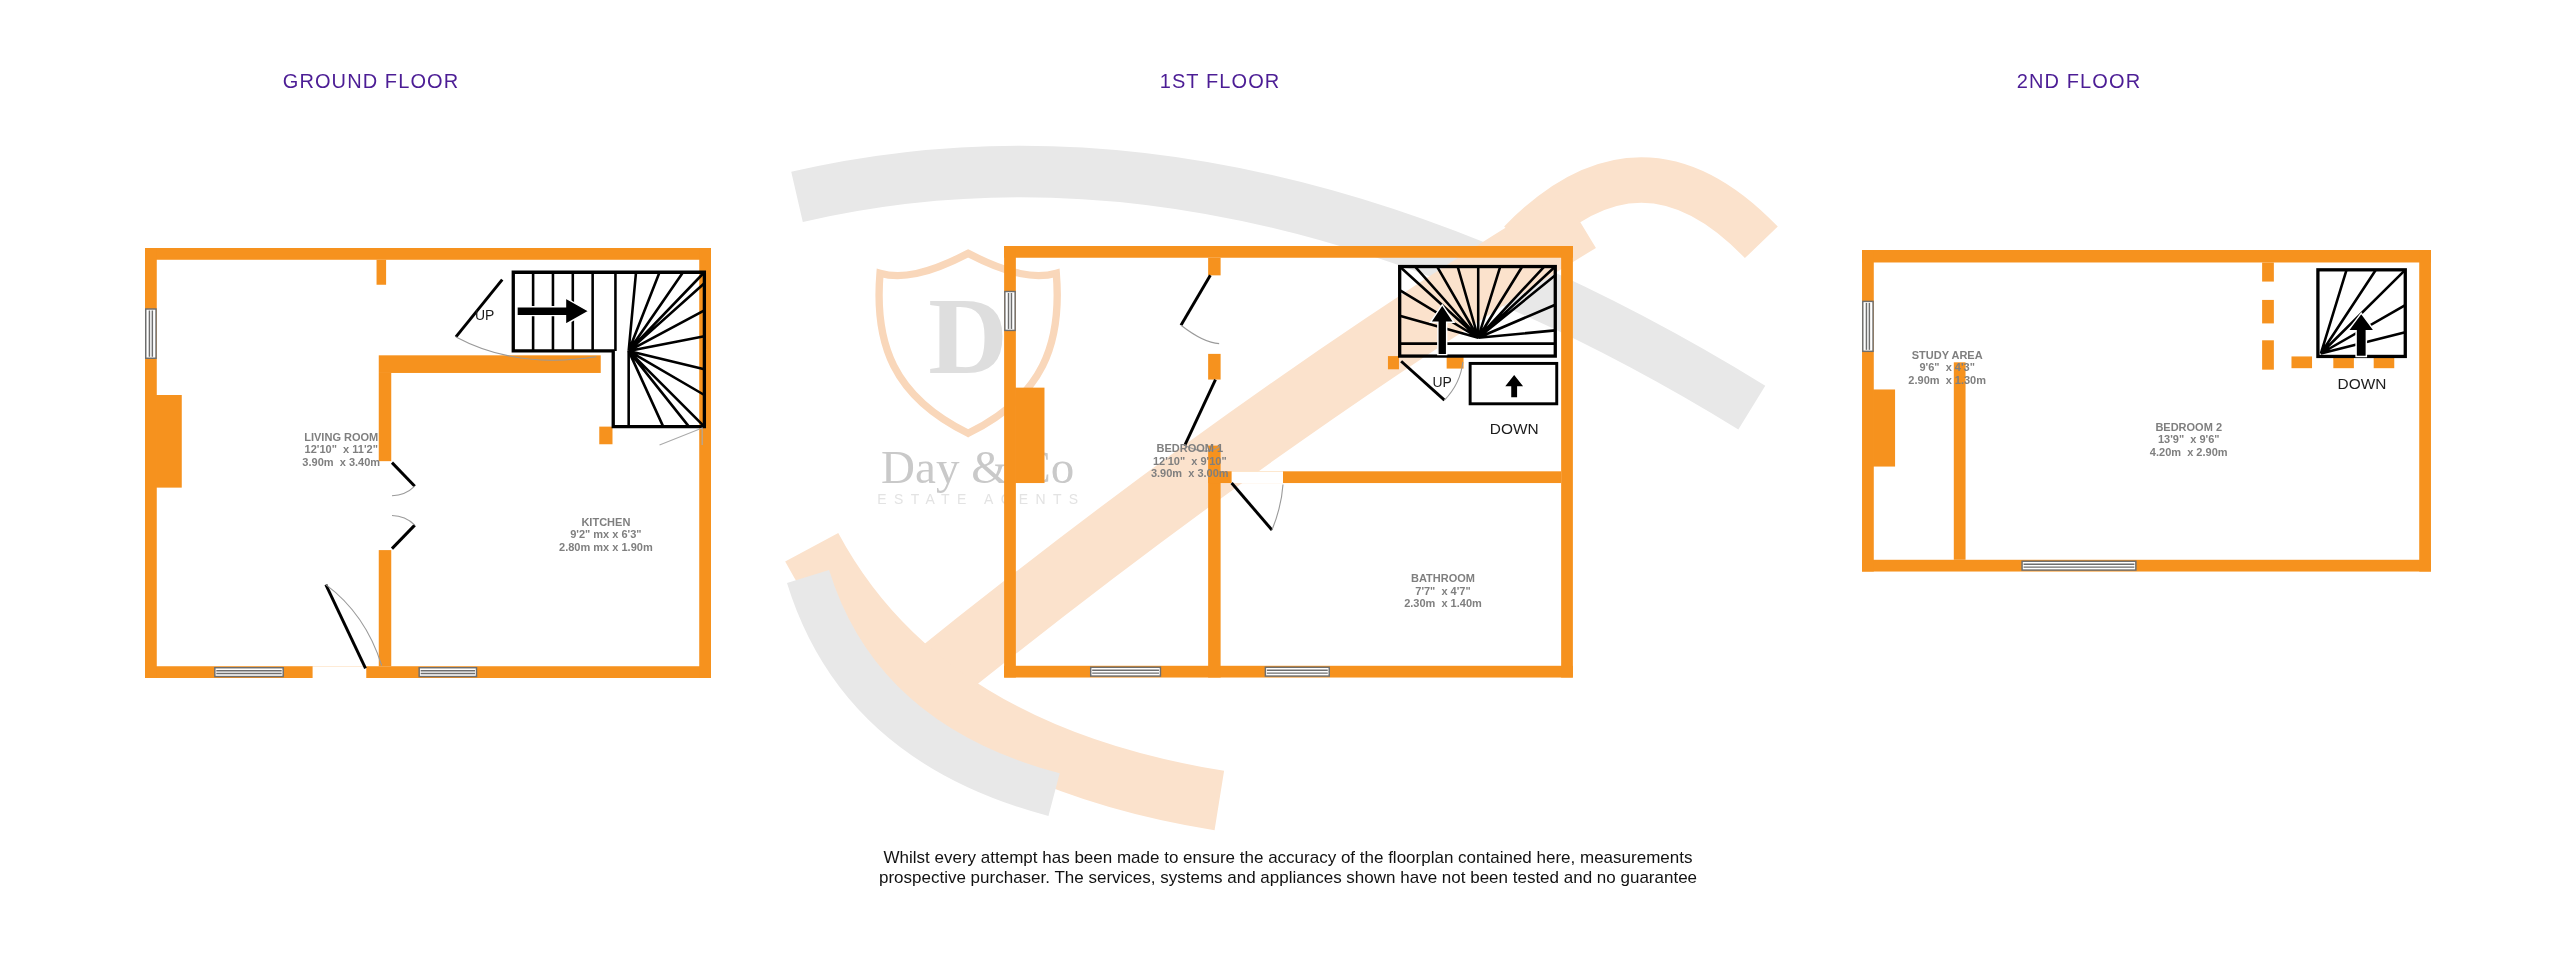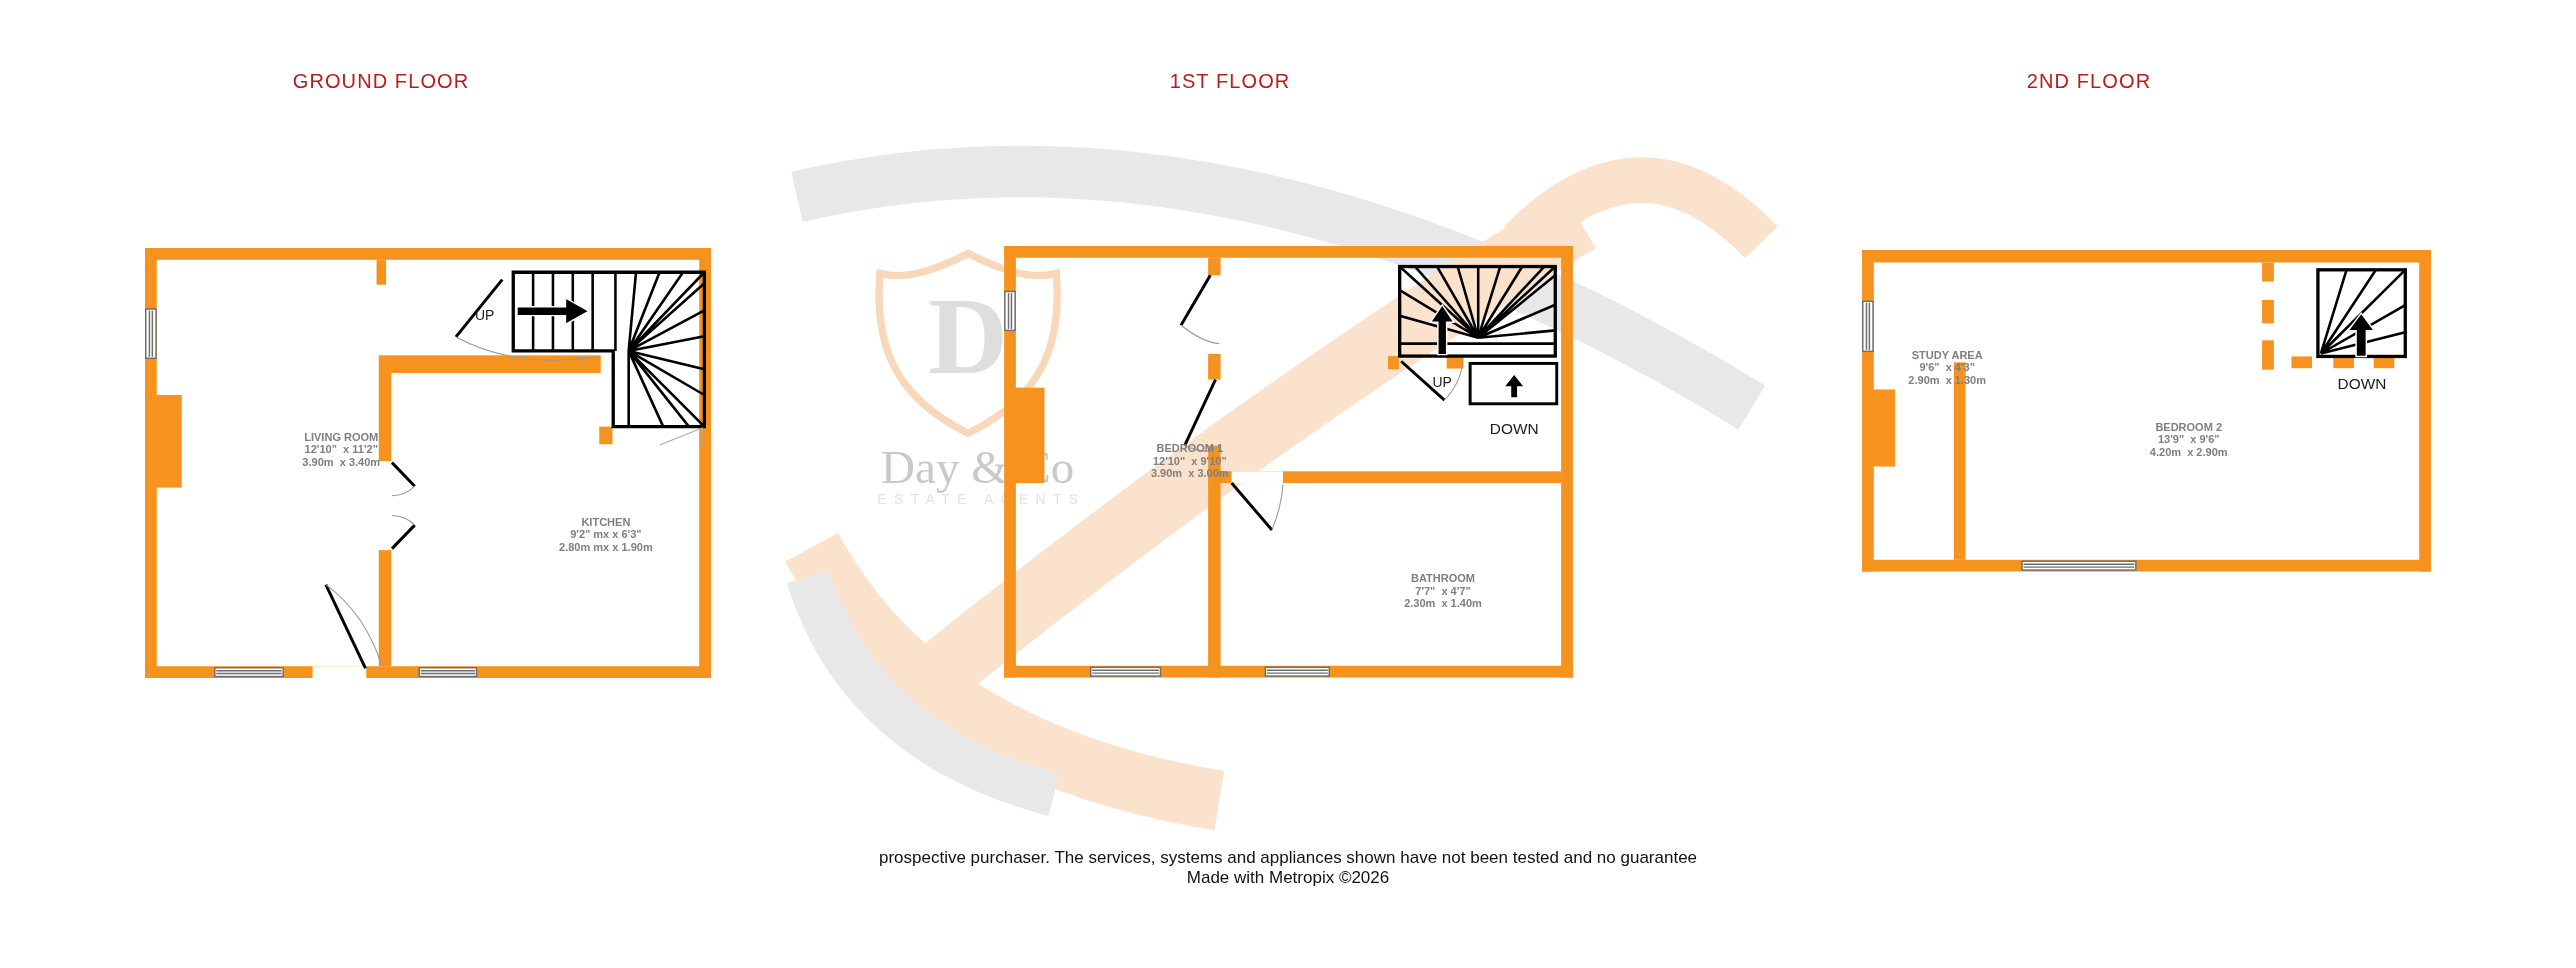--- a/index.html
+++ b/index.html
@@ -2,21 +2,21 @@
 <html style="font-size:11.8px"><head>
 <meta charset="utf-8">
 <style>
   html,body { margin:0; padding:0; background:#ffffff; }
   .page {
     position:relative; width:2576px; height:968px; background:#fff;
     overflow:hidden; font-family:"Liberation Sans", sans-serif;
   }
   .floor-title {
     position:absolute; top:70px; transform:translateX(-50%);
-    font-size:20px; color:#b91c1c; letter-spacing:1.1px; white-space:pre;margin-left:10px;
+    font-size:20px; color:#4c1d95; letter-spacing:1.1px; white-space:pre;
   }
   .plan { position:absolute; }
   svg text { font-family:"Liberation Sans", sans-serif; white-space:pre; }
   .room-name, .room-dim { font-weight:bold; fill:#7f7f7f; text-anchor:middle; font-size:15px; }
   .stair-label { fill:#1c1c1c; text-anchor:middle; }
   .w   { fill:#F6921E; }
   .door{ stroke:#000; stroke-width:4; fill:none; }
   .arc { stroke:#9a9a9a; stroke-width:1.5; fill:none; }
   .sline { stroke:#000; stroke-width:3.5; fill:none; }
   .sbox  { fill:none; stroke:#000; stroke-width:4.5; }
@@ -236,18 +236,18 @@
       <text class="room-dim" x="116" y="182">2.90m  x 1.30m</text>
     </g>
     <g>
       <text class="room-name" x="445" y="246">BEDROOM 2</text>
       <text class="room-dim" x="445" y="263">13'9"  x 9'6"</text>
       <text class="room-dim" x="445" y="280">4.20m  x 2.90m</text>
     </g>
   </svg>
 
   <div class="disclaimer">
+    <div>Whilst every attempt has been made to ensure the accuracy of the floorplan contained here, measurements</div>
     <div>prospective purchaser. The services, systems and appliances shown have not been tested and no guarantee</div>
-    <div>Made with Metropix ©2026</div>
   </div>
 
 </div>
 
 
 </body></html>

